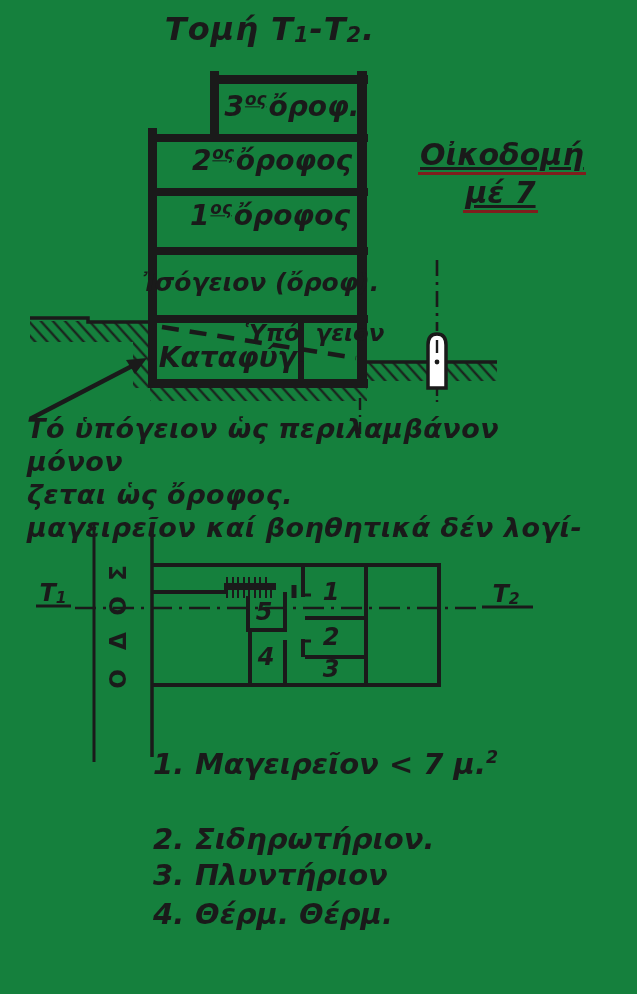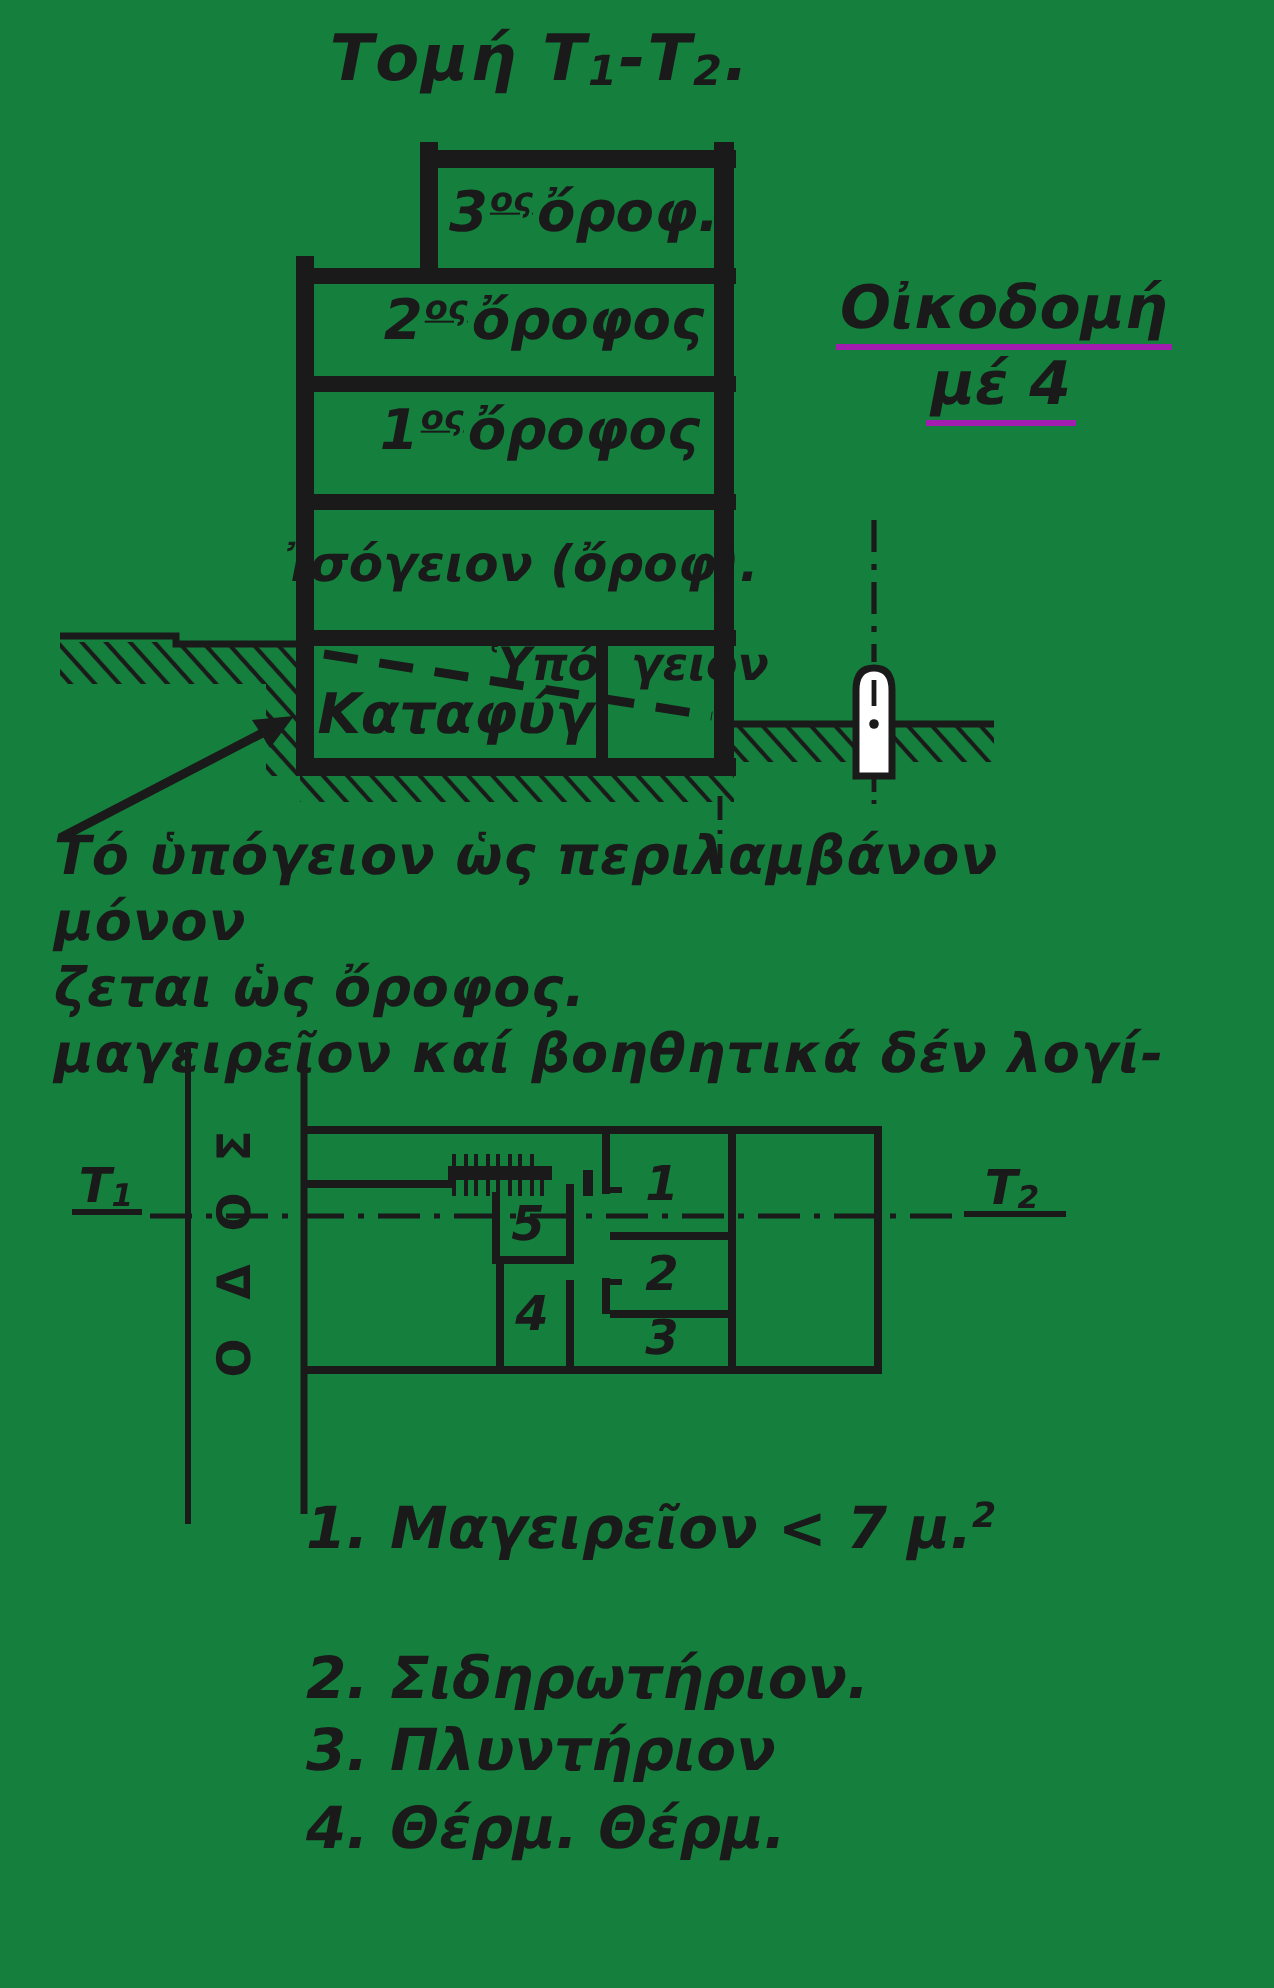--- a/index.html
+++ b/index.html
@@ -16,21 +16,21 @@
   .ord{font-size:0.60em;vertical-align:super;text-decoration:underline;margin:0 2px 0 1px;}
   .subd{font-size:0.65em;vertical-align:-0.12em;}
   .sup2{font-size:0.60em;vertical-align:super;}
   .title{font-size:32px;letter-spacing:1px;}
   .floor{font-size:28px;}
   .ground{font-size:25px;}
   .bsmt{font-size:23px;}
   .shelter{font-size:28px;}
   .note{position:absolute;left:418px;top:138px;width:165px;text-align:center;
         font-style:italic;font-weight:bold;font-size:30px;line-height:33px;}
-  .note .nline{display:inline-block;border-bottom:3px solid #a21caf;padding:0 2px 1px 2px;margin-bottom:1px;}
+  .note .nline{display:inline-block;border-bottom:3px solid #7f1d1d;padding:0 2px 1px 2px;margin-bottom:1px;text-decoration:underline;}
   .para{position:absolute;left:27px;top:412px;width:575px;
         font-style:italic;font-weight:bold;font-size:27px;line-height:33px;letter-spacing:0.5px;}
   .tlabel{font-size:24px;}
   .street-letter{position:absolute;transform:translate(-50%,-50%) rotate(-90deg);
         font-weight:bold;font-style:normal;font-size:23px;color:#1a1a1a;}
   .roomnum{font-size:24px;}
   .legend-row{position:absolute;left:153px;font-style:italic;font-weight:bold;font-size:29px;white-space:nowrap;}
   .legend-row .lnum{display:inline-block;width:42px;}
 </style>
 </head>
@@ -152,21 +152,21 @@
   <span class="lbl floor" style="left:270px;top:215px;"><span>1</span><span class="ord">ος</span><span>ὄροφος</span></span>
 
   <span class="lbl ground" style="left:261px;top:282px;">Ἰσόγειον (ὄροφ).</span>
 
   <span class="lbl bsmt" style="left:272px;top:333px;">Ὑπό</span>
   <span class="lbl bsmt" style="left:350px;top:333px;">γειον</span>
   <span class="lbl shelter" style="left:233px;top:357px;">Καταφύγ.</span>
 
   <div class="note">
     <span class="nline">Οἰκοδομή</span><br>
-    <span class="nline">μέ 4</span><br>
+    <span class="nline">μέ 7</span><br>
   </div>
 
   <div class="para">
     <div>Τό ὑπόγειον ὡς περιλαμβάνον μόνον</div>
     <div>ζεται ὡς ὄροφος.</div>
     <div>μαγειρεῖον καί βοηθητικά δέν λογί-</div>
   </div>
 
   <span class="lbl tlabel" style="left:53px;top:593px;"><span>Τ</span><span class="subd">1</span></span>
   <span class="lbl tlabel" style="left:506px;top:594px;"><span>Τ</span><span class="subd">2</span></span>

